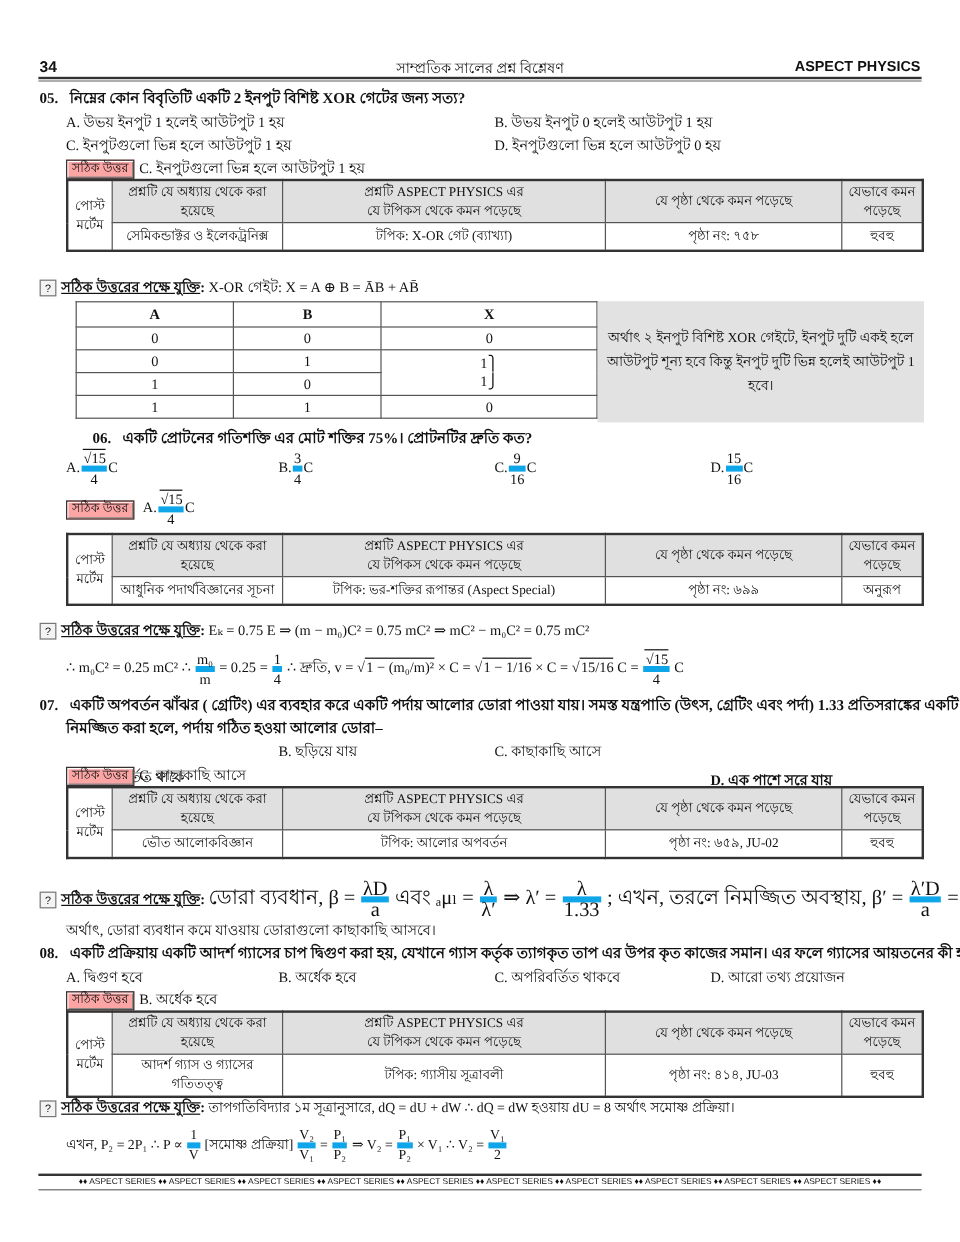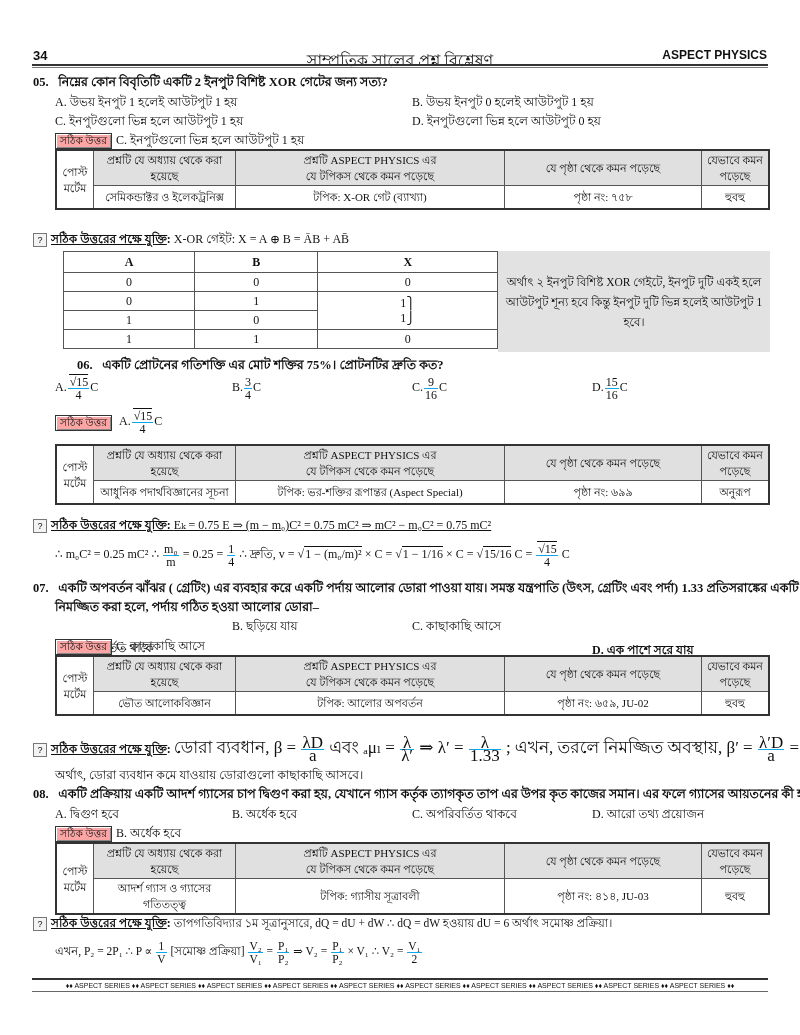--- a/index.html
+++ b/index.html
@@ -1,21 +1,21 @@
 <!DOCTYPE html>
 <html><head>
 <meta charset="utf-8">
 <style>
   html, body { margin:0; padding:0; background:#ffffff; }
   body { width:800px; height:1035px; position:relative; overflow:hidden;
          font-family:"Liberation Serif", "DejaVu Serif", serif; color:#111; font-size:12px; }
   .abs { position:absolute; }
   
   .hdr-num { left:33px; top:48px; font-family:"Liberation Sans", sans-serif; font-weight:bold; font-size:13px; }
-  .hdr-mid { left:0; width:800px; top:48px; text-align:center; font-size:16px; }
+  .hdr-mid { left:0; width:800px; top:48px; text-align:center; font-size:12px; }
   .hdr-right { right:33px; top:48px; font-family:"Liberation Sans", sans-serif; font-weight:bold; font-size:12px; }
   .hdr-line { left:32px; right:32px; top:64px; height:0; border-top:2px solid #333; border-bottom:1px solid #777; padding-top:1px; }
 
   .qline { left:33px; font-weight:bold; font-size:12.5px; white-space:nowrap; }
   .qline .num { display:inline-block; width:22px;font-family:Liberation Serif, serif; }
   .opt { font-size:12px; white-space:nowrap; }
   .ans-badge { display:inline-block; border:1.5px solid #333; background:#fca5a5; padding:0 4px; font-size:10.5px;
                box-shadow: inset 1px 1px 0 #fff, inset -1px -1px 0 #888; height:14px; line-height:14px; vertical-align:middle;}
   .ans-text { font-size:12px; margin-left:4px; vertical-align:middle; }
 
@@ -31,21 +31,21 @@
            background:#f3f3f3; vertical-align:middle; margin-right:4px; font-family:"Liberation Sans", sans-serif; }
   .rlabel { font-weight:bold; text-decoration:underline; }
 
   table.truth { position:absolute; left:63px; top:251px; width:435px; border-collapse:collapse; font-size:12px; }
   table.truth td { border:1px solid #555; text-align:center; height:18px; padding:0; }
   table.truth th { border:1px solid #555; font-weight:bold; height:18px; }
   .truth-note { left:498px; top:251px; width:272px; height:101px; background:#e2e2e2; font-size:11.5px; text-align:center;
                 display:flex; align-items:center; justify-content:center; line-height:20px; padding:0 6px; box-sizing:border-box; }
 
   .frac { display:inline-block; vertical-align:middle; text-align:center; line-height:12px; margin:0 1px; }
-  .frac .n { display:block; border-bottom:1px solid #0ea5e9; padding:0 1px; }
+  .frac .n { display:block; border-bottom:5px solid #0ea5e9; padding:0 1px; }
   .frac .d { display:block; padding:0 1px; }
   .sqrt { border-top:1px solid #111; padding-left:1px; }
   .math { font-size:12px; white-space:nowrap; }
 
   .footer { left:32px; right:32px; top:978px; height:11px; border-top:2px solid #333; border-bottom:1px solid #666;
             font-family:"Liberation Sans", sans-serif; font-size:7px; line-height:11px; white-space:nowrap; overflow:hidden; text-align:center; }
 </style>
 </head>
 <body>
 
@@ -145,21 +145,21 @@
     <td class="hd"><span>যেভাবে কমন</span><br><span>পড়েছে</span></td>
   </tr>
   <tr class="bot">
     <td>আধুনিক পদার্থবিজ্ঞানের সূচনা</td>
     <td>টপিক: ভর-শক্তির রূপান্তর (Aspect Special)</td>
     <td>পৃষ্ঠা নং: ৬৯৯</td>
     <td>অনুরূপ</td>
   </tr>
 </tbody>
   </table>
-<div class="abs reason" style="top:516px;text-decoration:underline;">
+<div class="abs reason" style="top:516px;">
   <span class="qicon">?</span><span class="rlabel">সঠিক উত্তরের পক্ষে যুক্তি</span><b>: </b><span class="math">Eₖ = 0.75 E ⇒ (m − m₀)C² = 0.75 mC²    ⇒ mC² − m₀C² = 0.75 mC²</span>
 </div>
 <div class="abs math" style="left:55px; top:543px;">
   <span>∴ m₀C² = 0.25 mC²   ∴</span>
   <span class="frac"><span class="n">m₀</span><span class="d">m</span></span>
   <span>= 0.25 =</span>
   <span class="frac"><span class="n">1</span><span class="d">4</span></span>
   <span>∴ দ্রুতি, v =</span>
   √<span class="sqrt">1 − (m₀/m)²</span>
   <span>× C =</span>
@@ -245,21 +245,21 @@
   <tr class="bot">
     <td>আদর্শ গ্যাস ও গ্যাসের গতিতত্ত্ব</td>
     <td>টপিক: গ্যাসীয় সূত্রাবলী</td>
     <td>পৃষ্ঠা নং: ৪১৪, JU-03</td>
     <td>হুবহু</td>
   </tr>
 </tbody>
   </table>
 <div class="abs reason" style="top:914px;">
   <span class="qicon">?</span><span class="rlabel">সঠিক উত্তরের পক্ষে যুক্তি</span><b>: </b>
-  <span class="math" style="font-size:11.5px;">তাপগতিবিদ্যার ১ম সূত্রানুসারে, dQ = dU + dW   ∴ dQ = dW হওয়ায় dU = 6 অর্থাৎ সমোষ্ণ প্রক্রিয়া।</span>
+  <span class="math" style="font-size:11.5px;">তাপগতিবিদ্যার ১ম সূত্রানুসারে, dQ = dU + dW   ∴ dQ = dW হওয়ায় dU = 8 অর্থাৎ সমোষ্ণ প্রক্রিয়া।</span>
 </div>
 <div class="abs math" style="left:55px; top:940px; font-size:11.5px;">
   <span>এখন, P₂ = 2P₁   ∴ P ∝</span>
   <span class="frac"><span class="n">1</span><span class="d">V</span></span>
   <span>[সমোষ্ণ প্রক্রিয়া]</span>
   <span class="frac"><span class="n">V₂</span><span class="d">V₁</span></span>
   <span>=</span>
   <span class="frac"><span class="n">P₁</span><span class="d">P₂</span></span>
   <span>⇒ V₂ =</span>
   <span class="frac"><span class="n">P₁</span><span class="d">P₂</span></span>

